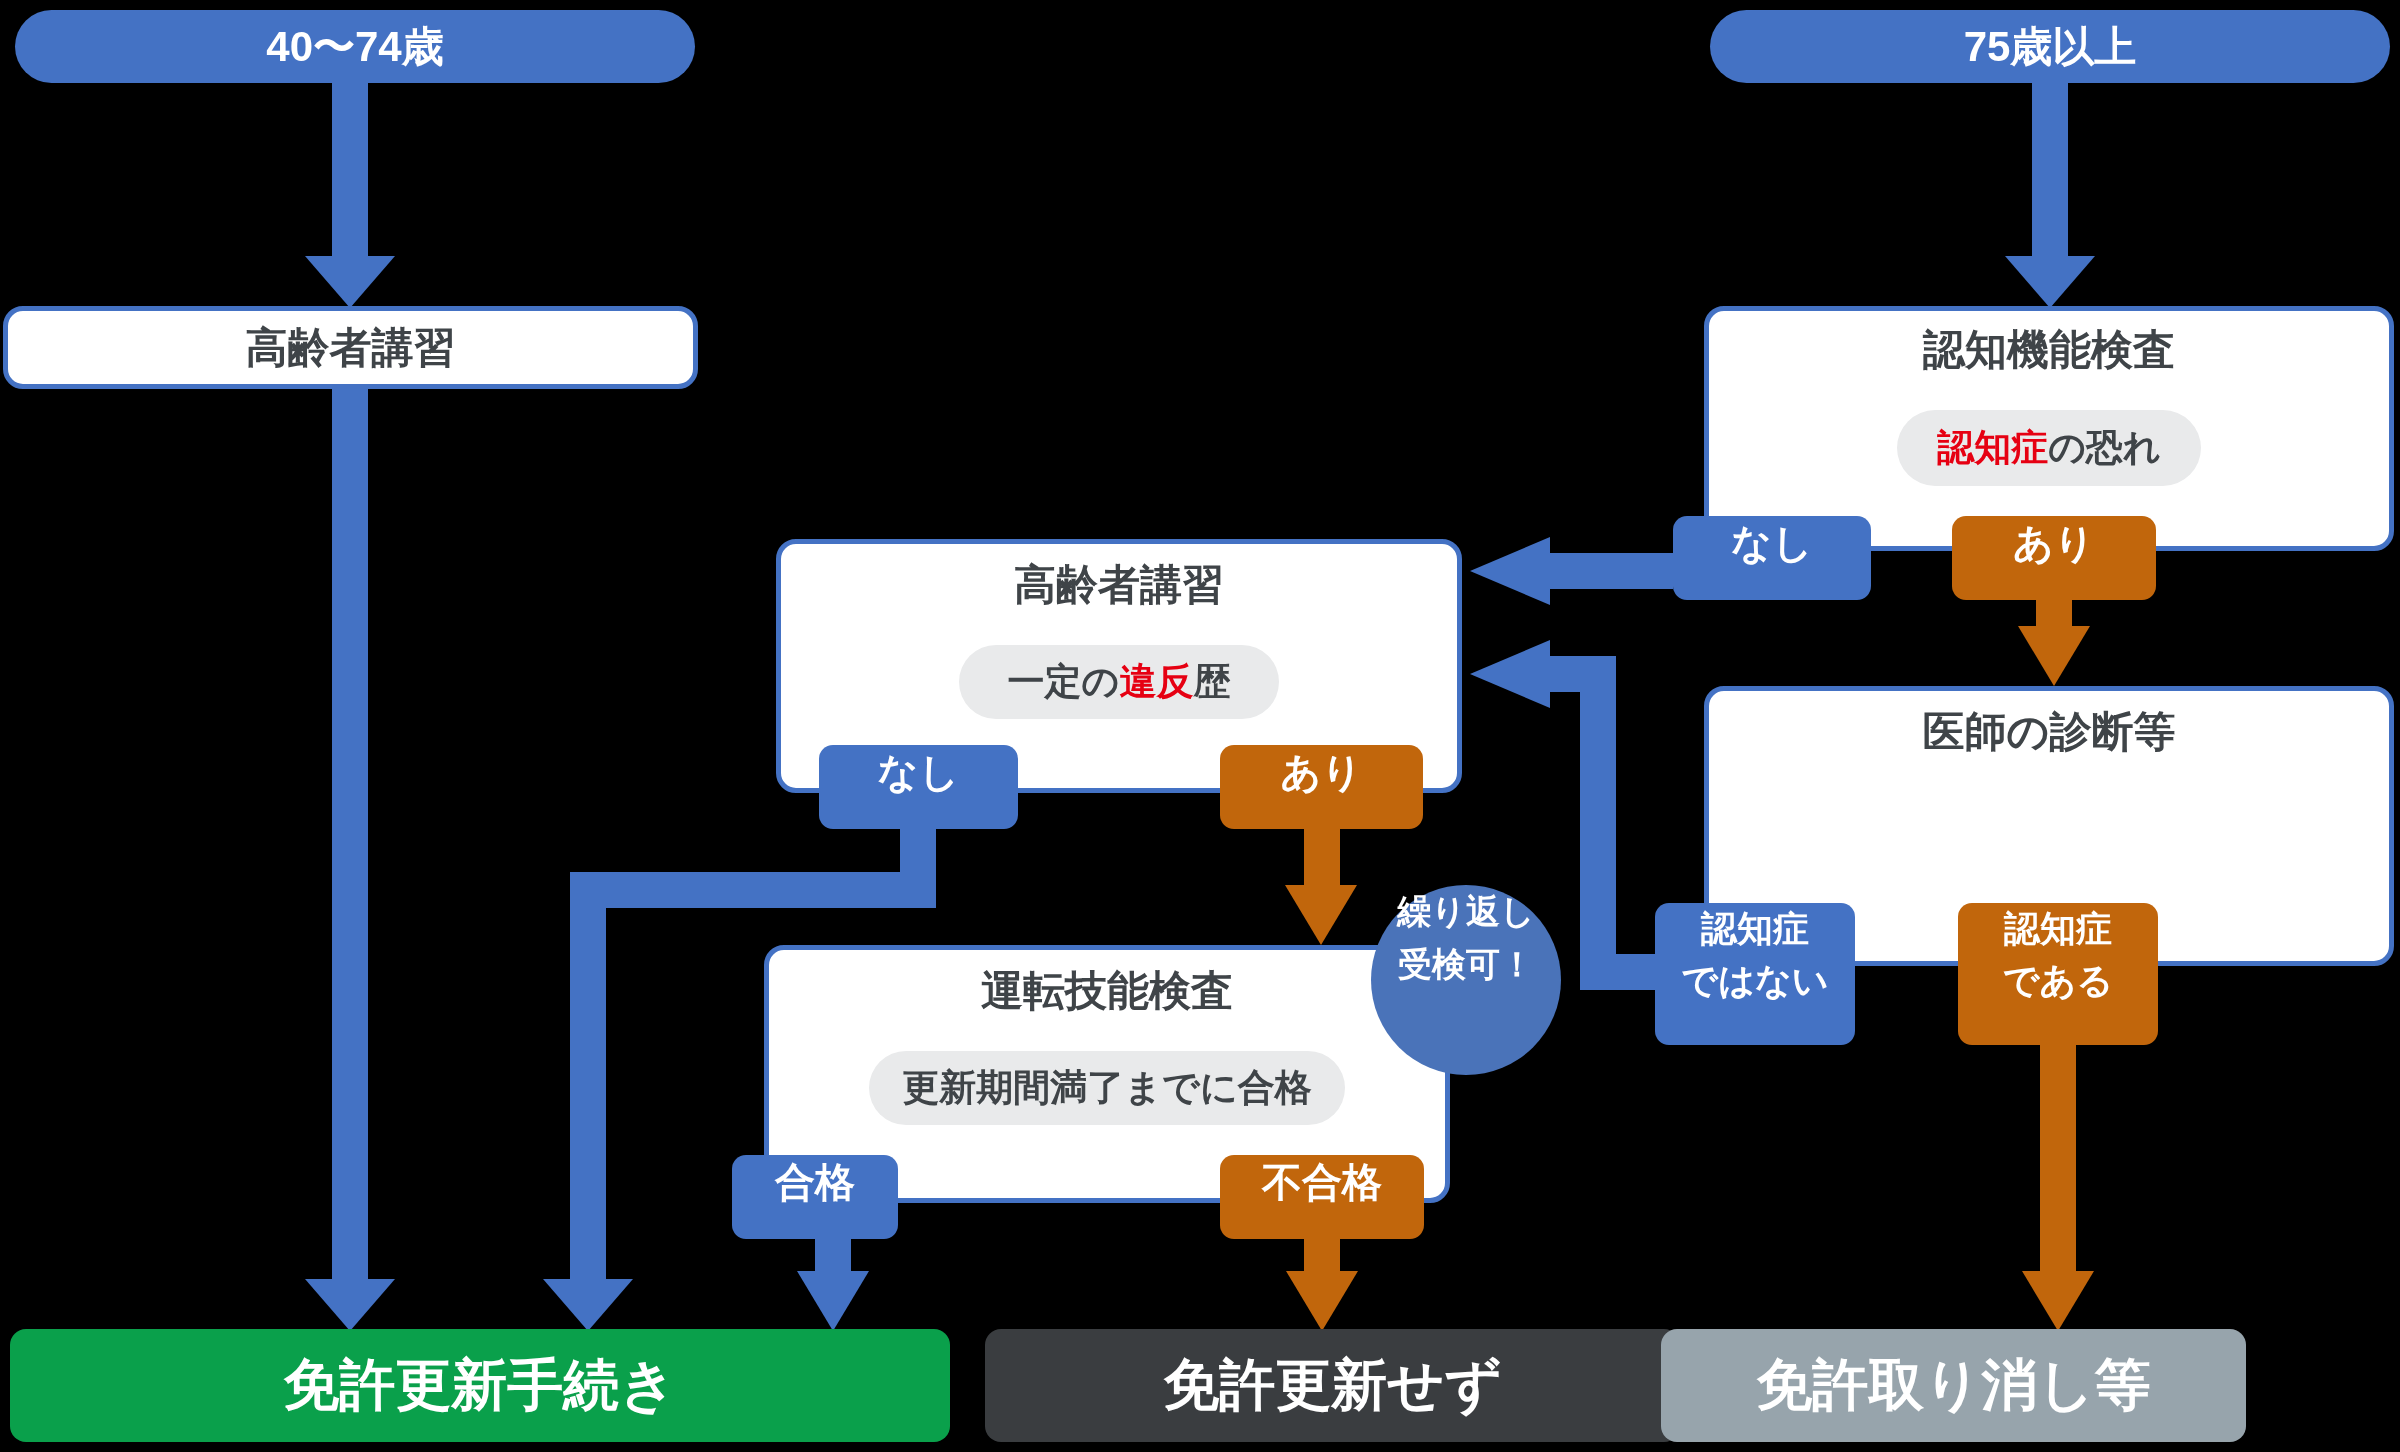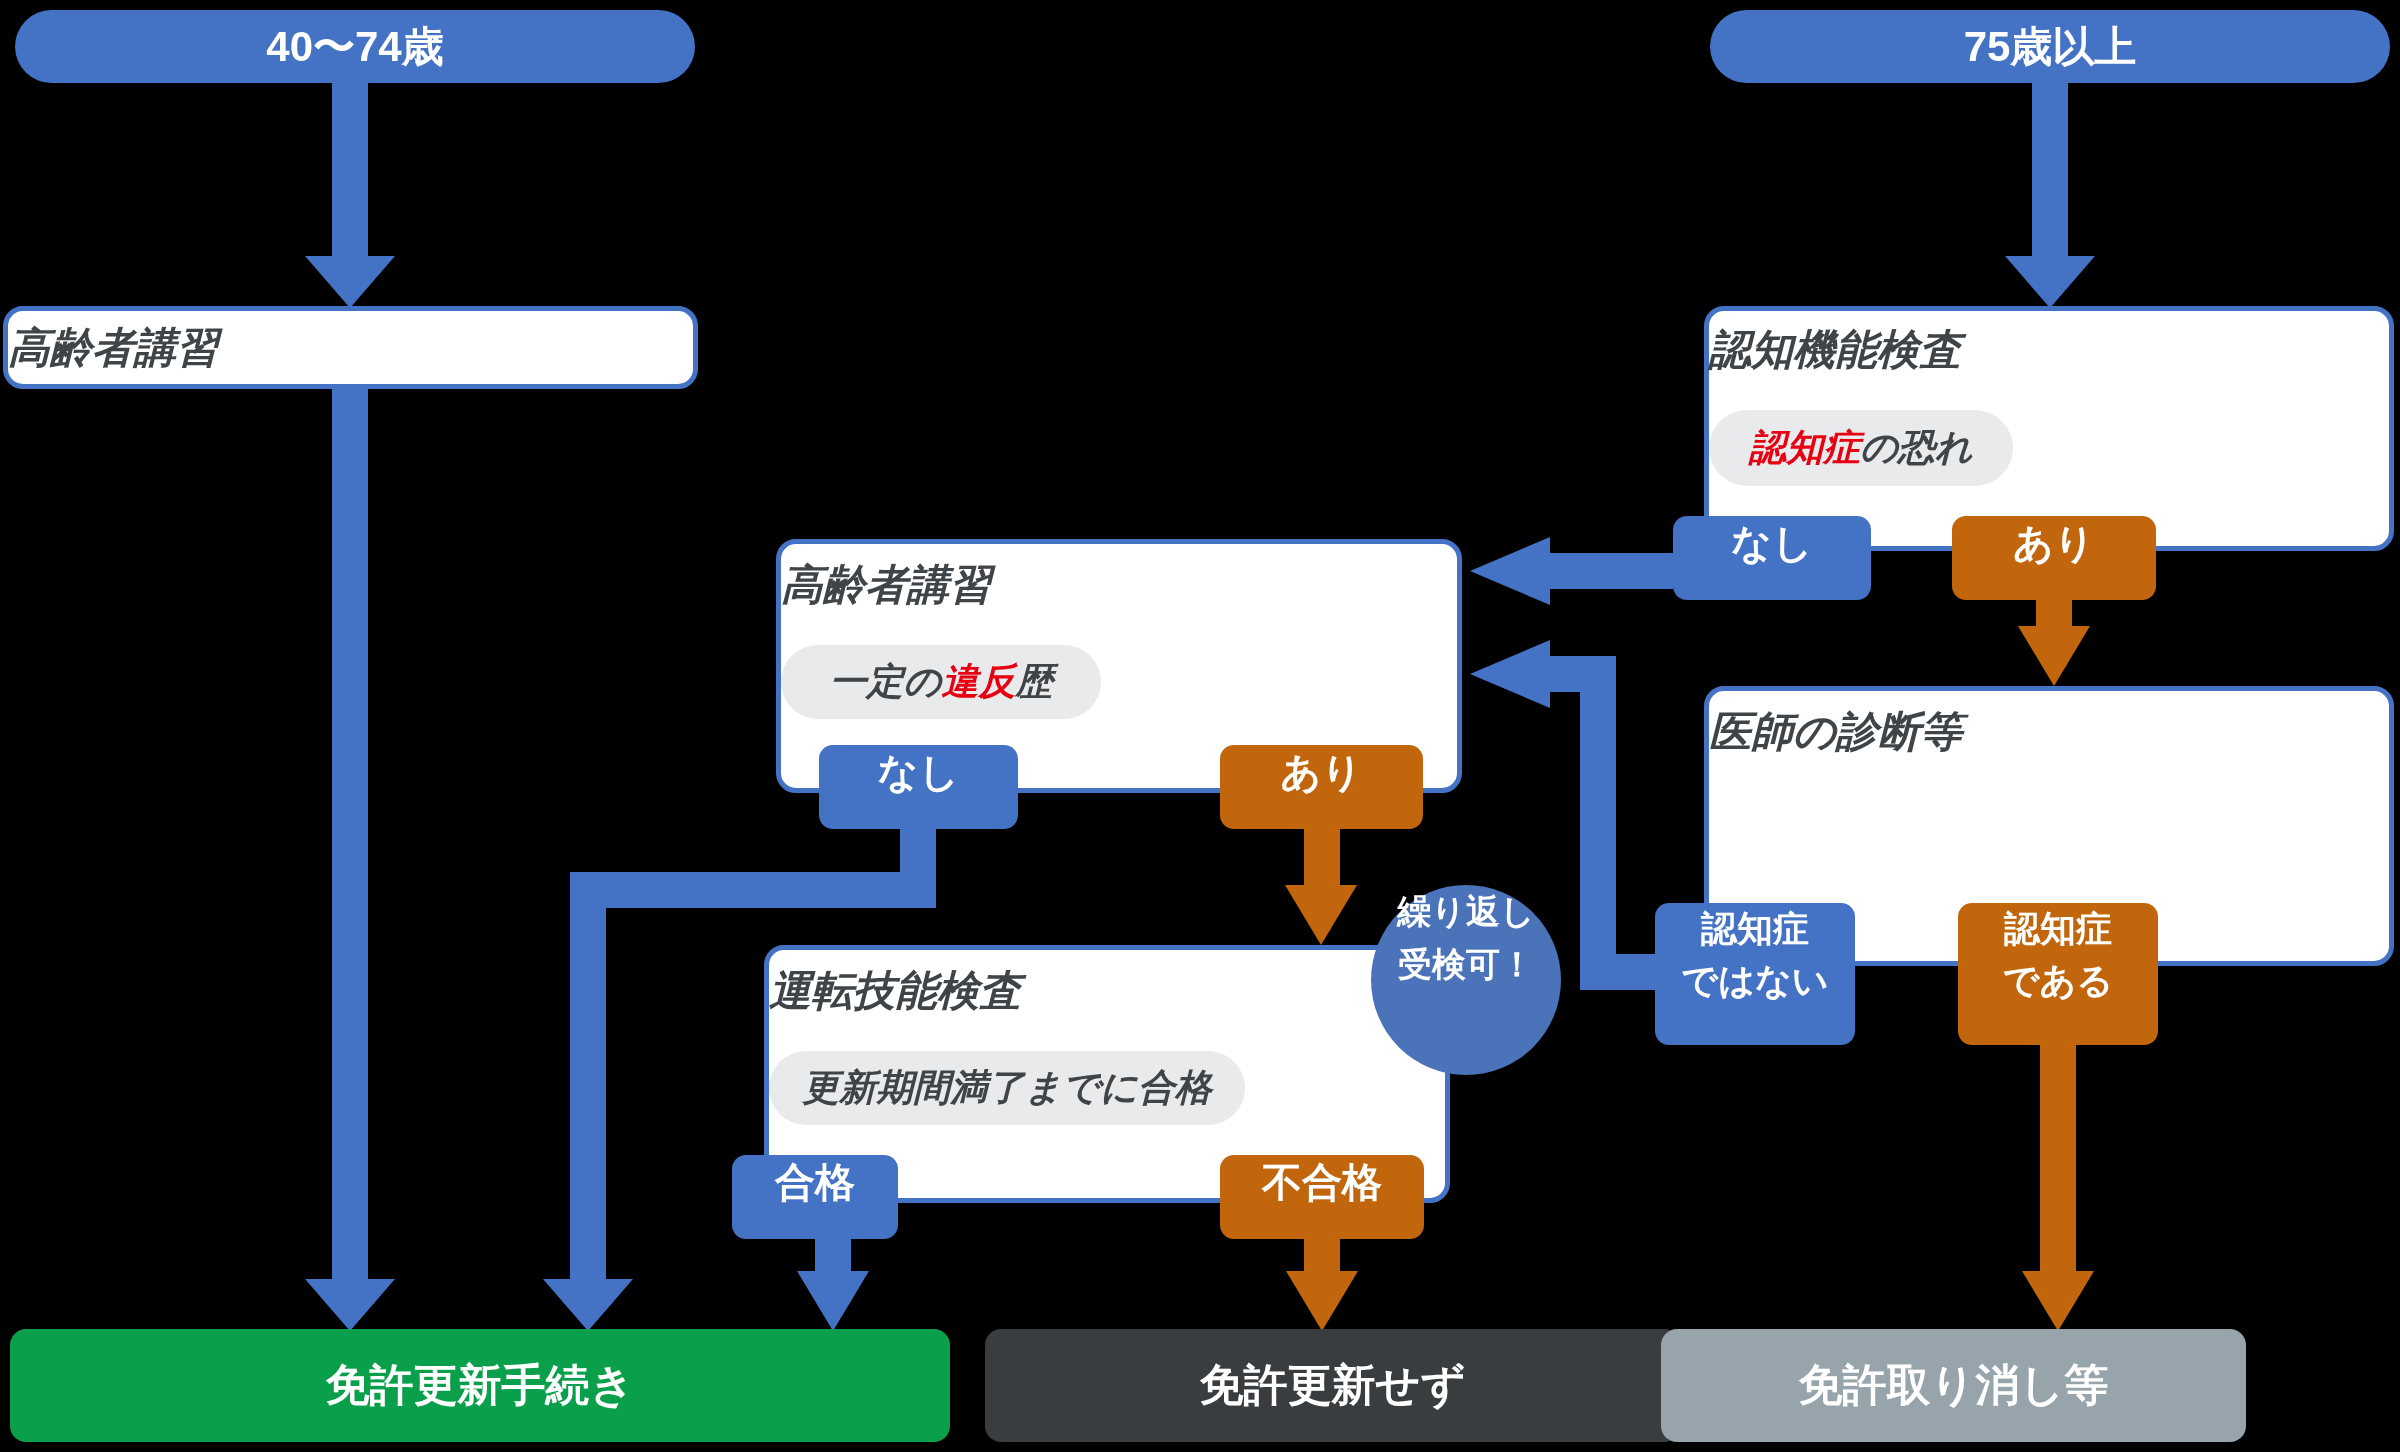--- a/index.html
+++ b/index.html
@@ -8,21 +8,21 @@
     --ink:#3f4448; --bg:#000000;
   }
   html,body{margin:0;padding:0;}
   body{width:2400px;height:1452px;background:var(--bg);font-family:"Liberation Sans","DejaVu Sans",sans-serif;}
   .canvas{position:relative;width:2400px;height:1452px;background:var(--bg);overflow:hidden;}
 
   .startpill{position:absolute;background:var(--blue);color:#fff;border-radius:40px;
     display:flex;align-items:center;justify-content:center;font-weight:bold;font-size:42px;z-index:4;}
 
   .box{position:absolute;background:#fff;border:5px solid var(--blue);border-radius:20px;
-    box-sizing:border-box;display:flex;flex-direction:column;z-index:4;font-style:italic;}
+    box-sizing:border-box;display:flex;flex-direction:column;align-items:center;z-index:4;}
   .box .title{font-weight:bold;font-size:42px;color:var(--ink);line-height:1.17;}
   .gpill{background:var(--pillgray);border-radius:40px;display:flex;align-items:center;
     justify-content:center;font-size:37px;font-weight:600;color:var(--ink);}
   .red{color:var(--red);}
 
   .tag{position:absolute;border-radius:14px;color:#fff;font-weight:bold;font-size:40px;
     display:flex;flex-direction:column;align-items:center;justify-content:flex-start;z-index:6;text-align:center;}
   .tag.blue{background:var(--blue);}
   .tag.orange{background:var(--orange);}
   .tag .l2{font-size:36px;line-height:1.45;}
@@ -34,21 +34,21 @@
   .ah{position:absolute;width:0;height:0;z-index:1;}
   .ahd-big-blue{border-left:45px solid transparent;border-right:45px solid transparent;border-top:52px solid var(--blue);}
   .ahd-blue{border-left:36px solid transparent;border-right:36px solid transparent;border-top:60px solid var(--blue);}
   .ahd-orange{border-left:36px solid transparent;border-right:36px solid transparent;border-top:60px solid var(--orange);}
   .ahl-blue{border-top:34px solid transparent;border-bottom:34px solid transparent;border-right:80px solid var(--blue);}
 
   .circle{position:absolute;border-radius:50%;background:var(--circleblue);color:#fff;
     display:flex;flex-direction:column;align-items:center;justify-content:flex-start;
     font-weight:bold;font-size:34px;line-height:1.55;z-index:7;text-align:center;}
 
-  .bar{position:absolute;height:113px;border-radius:16px;color:#fff;font-weight:bold;font-size:44px;
+  .bar{position:absolute;height:113px;border-radius:16px;color:#fff;font-weight:bold;font-size:56px;
     display:flex;align-items:center;justify-content:center;z-index:5;}
   .bar.green{background:var(--green);}
   .bar.dark{background:var(--dark);}
   .bar.gray{background:var(--gray);}
 </style>
 </head>
 <body>
 
 <div class="canvas">
 

